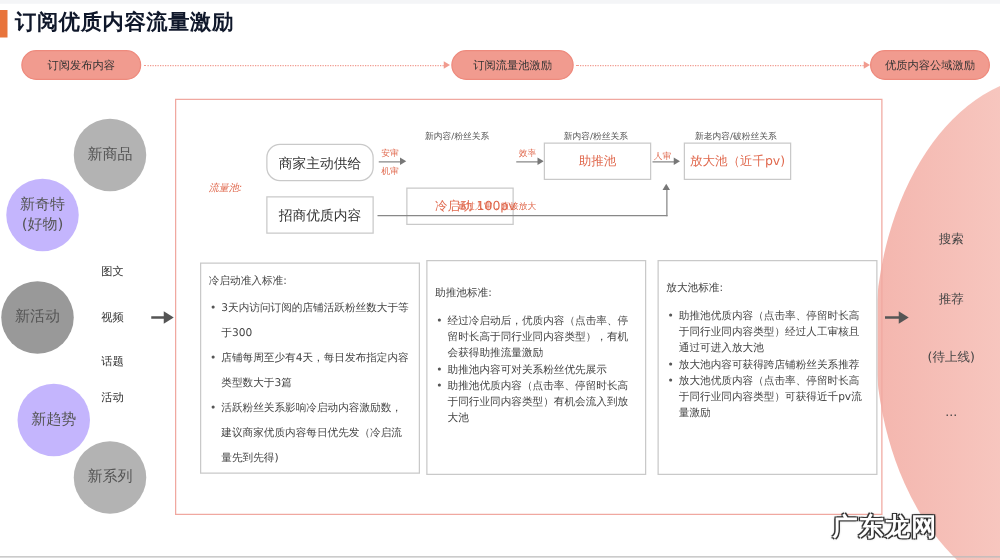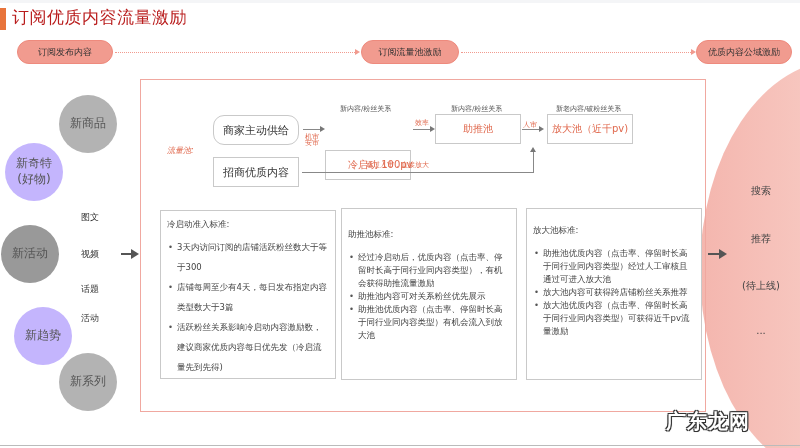--- a/index.html
+++ b/index.html
@@ -2,21 +2,21 @@
 <html><head>
 <meta charset="utf-8">
 <style>
   * { box-sizing: border-box; margin: 0; padding: 0; }
   html, body { width: 800px; height: 448px; overflow: hidden; background: #ffffff; }
   body { position: relative; font-family: "DejaVu Sans", "Liberation Sans", sans-serif; color: #333; }
   .abs { position: absolute; }
 
   .top-strip { left: 0; top: 0; width: 800px; height: 3px; background: #f4f5f7; }
   .title-bar { left: 0; top: 8px; width: 6px; height: 22px; background: #e8743b; }
-  .title { left: 12px; top: 6px; font-size: 17px; font-weight: normal; color: #b91c1c; letter-spacing: 0.5px; white-space: nowrap; }
+  .title { left: 12px; top: 6px; font-size: 17px; font-weight: bold; color: #0f172a; letter-spacing: 0.5px; white-space: nowrap; }
 
   .pill { height: 24px; border-radius: 12px; background: #f19b8f; border: 1px solid #ee8a7d;
           color: #333; font-size: 9px; display: flex; align-items: center; justify-content: center; white-space: nowrap; }
   .dotline { height: 0; border-top: 1px dotted #f19b8f; }
   .dotarrow { width: 0; height: 0; border-top: 3px solid transparent; border-bottom: 3px solid transparent; border-left: 5px solid #f19b8f; }
 
   .frame { left: 140px; top: 79px; width: 566px; height: 333px; border: 1px solid #f0a8a0; }
 
   .circle { border-radius: 50%; display: flex; align-items: center; justify-content: center; text-align: center;
             font-size: 12px; color: #555; line-height: 1.3; }
@@ -98,21 +98,21 @@
 <div class="abs arrow-head" style="left:131px; top:249px;"></div>
 
 <div class="abs arrow-line" style="left:708px; top:253px; width:12px;"></div>
 <div class="abs arrow-head" style="left:719px; top:249px;"></div>
 
 <div class="abs orange-txt" style="left:167px; top:145px; font-size:8px;font-style:italic;">流量池:</div>
 
 <div class="abs box box-dark" style="left:213px; top:115px; width:86px; height:30px;border-radius:11px;">商家主动供给</div>
 <div class="abs box box-dark" style="left:213px; top:157px; width:86px; height:30px;">招商优质内容</div>
 
-<div class="abs orange-txt" style="left:305px; top:118px;margin-top:20px;">安审</div>
+<div class="abs orange-txt" style="left:305px; top:118px;">安审</div>
 <div class="abs thin-line" style="left:303px; top:129px; width:18px;"></div>
 <div class="abs thin-head" style="left:320px; top:126px;"></div>
 <div class="abs orange-txt" style="left:305px; top:132px;">机审</div>
 
 <div class="abs small-cap" style="left:340px; top:104px;">新内容/粉丝关系</div>
 <div class="abs box box-orange" style="left:325px; top:114px; width:86px; height:30px; justify-content:flex-start; padding-left:22px;margin-top:36px;">冷启动 100pv</div>
 
 <div class="abs orange-txt" style="left:415px; top:118px;">效率</div>
 <div class="abs thin-line" style="left:413px; top:129px; width:18px;"></div>
 <div class="abs thin-head" style="left:430px; top:126px;"></div>

